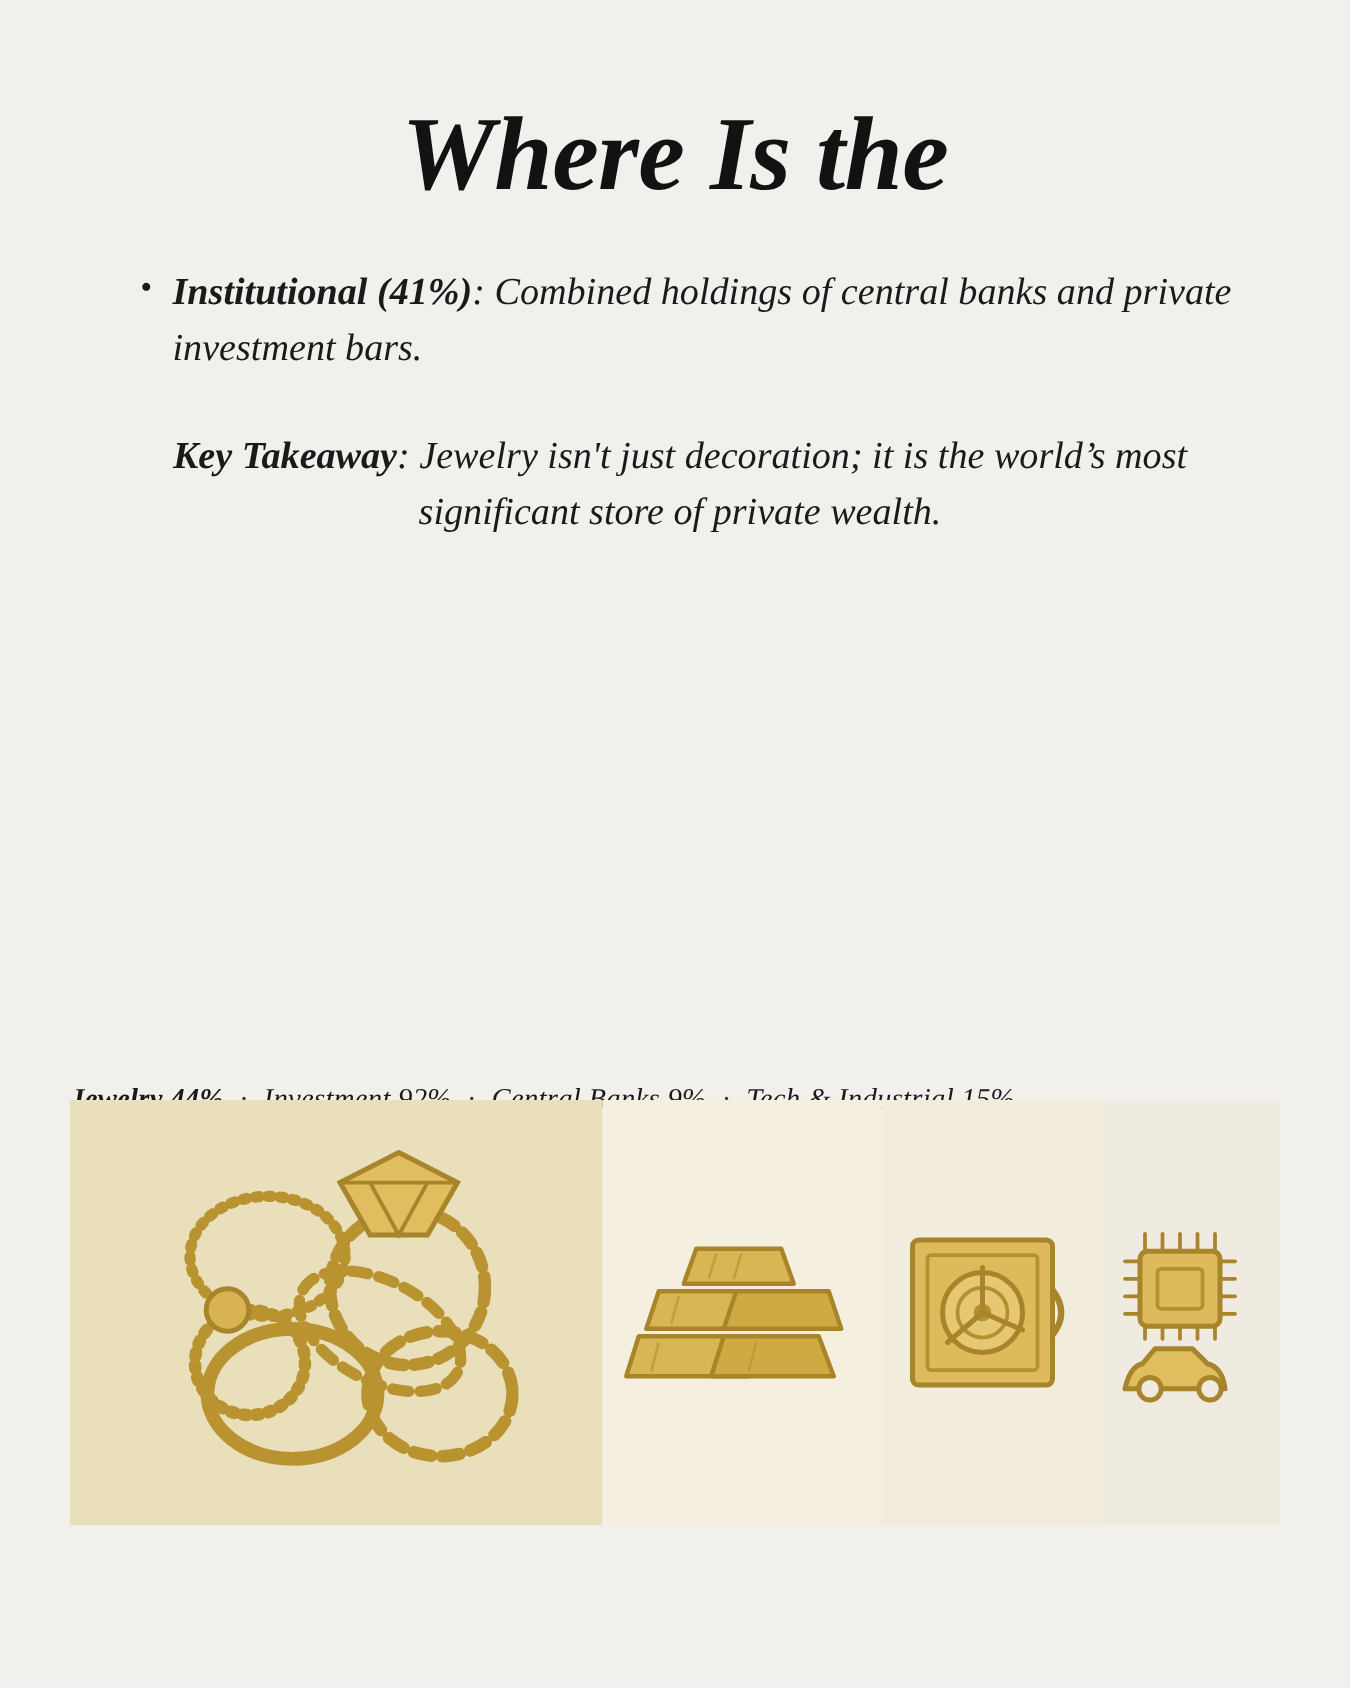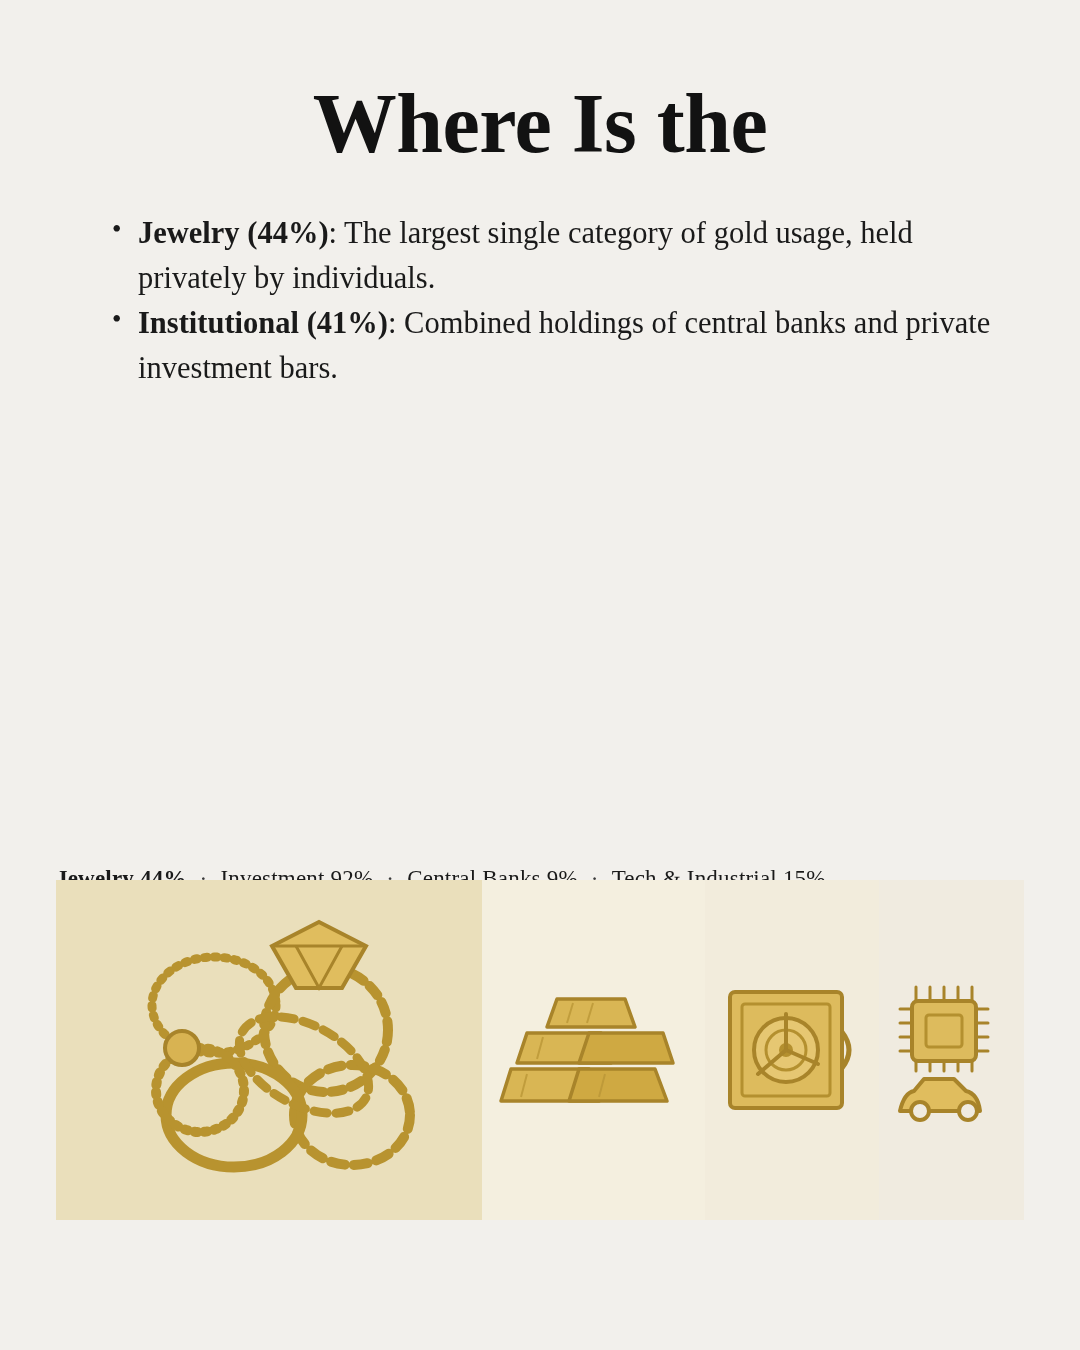--- a/index.html
+++ b/index.html
@@ -14,20 +14,21 @@
     color: #141414;
     overflow: hidden;
     position: relative;
   }
 
   .page {
     width: 1080px;
     height: 1350px;
     position: relative;
     box-sizing: border-box;
+    font-style: italic;
   }
 
   
   .title {
     text-align: center;
     font-family: "Liberation Serif", serif;
     font-weight: bold;
     font-size: 84px;
     line-height: 0.99;
     letter-spacing: -0.5px;
@@ -148,27 +149,27 @@
 <body>
 
 <div class="page">
 
   <h1 class="title">
     <span class="line">Where Is the</span>
   </h1>
 
   <ul class="bullets">
     <li>
-      <b>Jewelry (44%)</b><span>: The largest single category of gold usage, held privately by individuals.</span>
-    </li>
-    <li>
       <b>Institutional (41%)</b><span>: Combined holdings of central banks and private investment bars.</span>
     </li>
   </ul>
 
+  <p class="takeaway">
+    <b>Key Takeaway</b><span>: Jewelry isn't just decoration; it is the world’s most significant store of private wealth.</span>
+  </p>
 
   <div class="strip-caption">
     <span class="seg first">Jewelry 44%</span>
     <span class="sep">·</span>
     <span class="seg">Investment 92%</span>
     <span class="sep">·</span>
     <span class="seg">Central Banks 9%</span>
     <span class="sep">·</span>
     <span class="seg">Tech &amp; Industrial 15%</span>
   </div>

